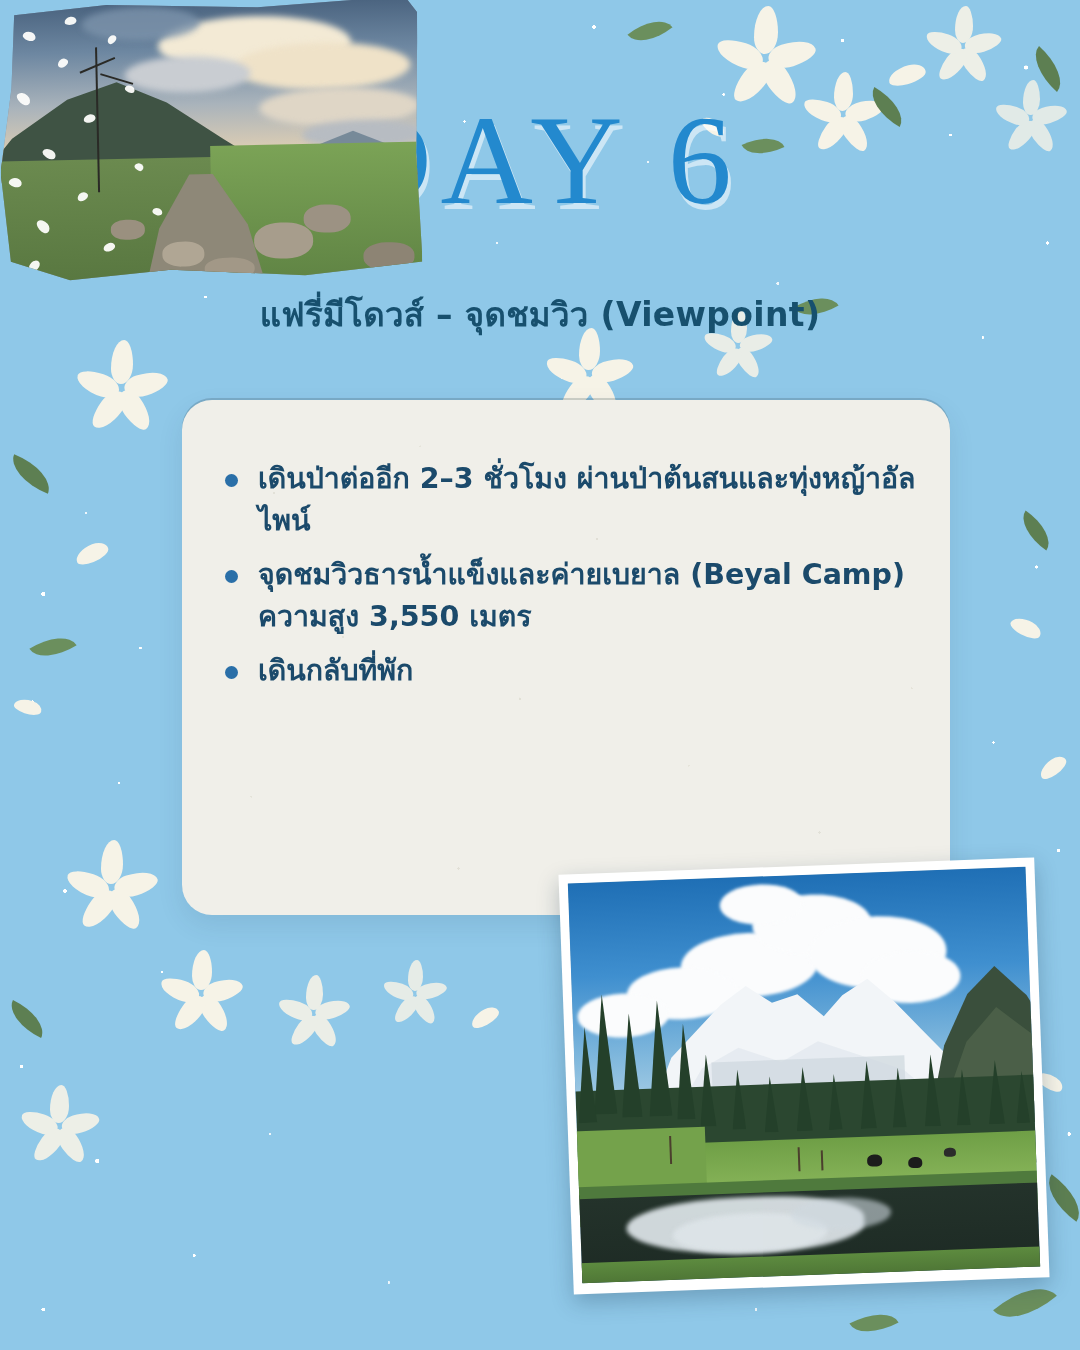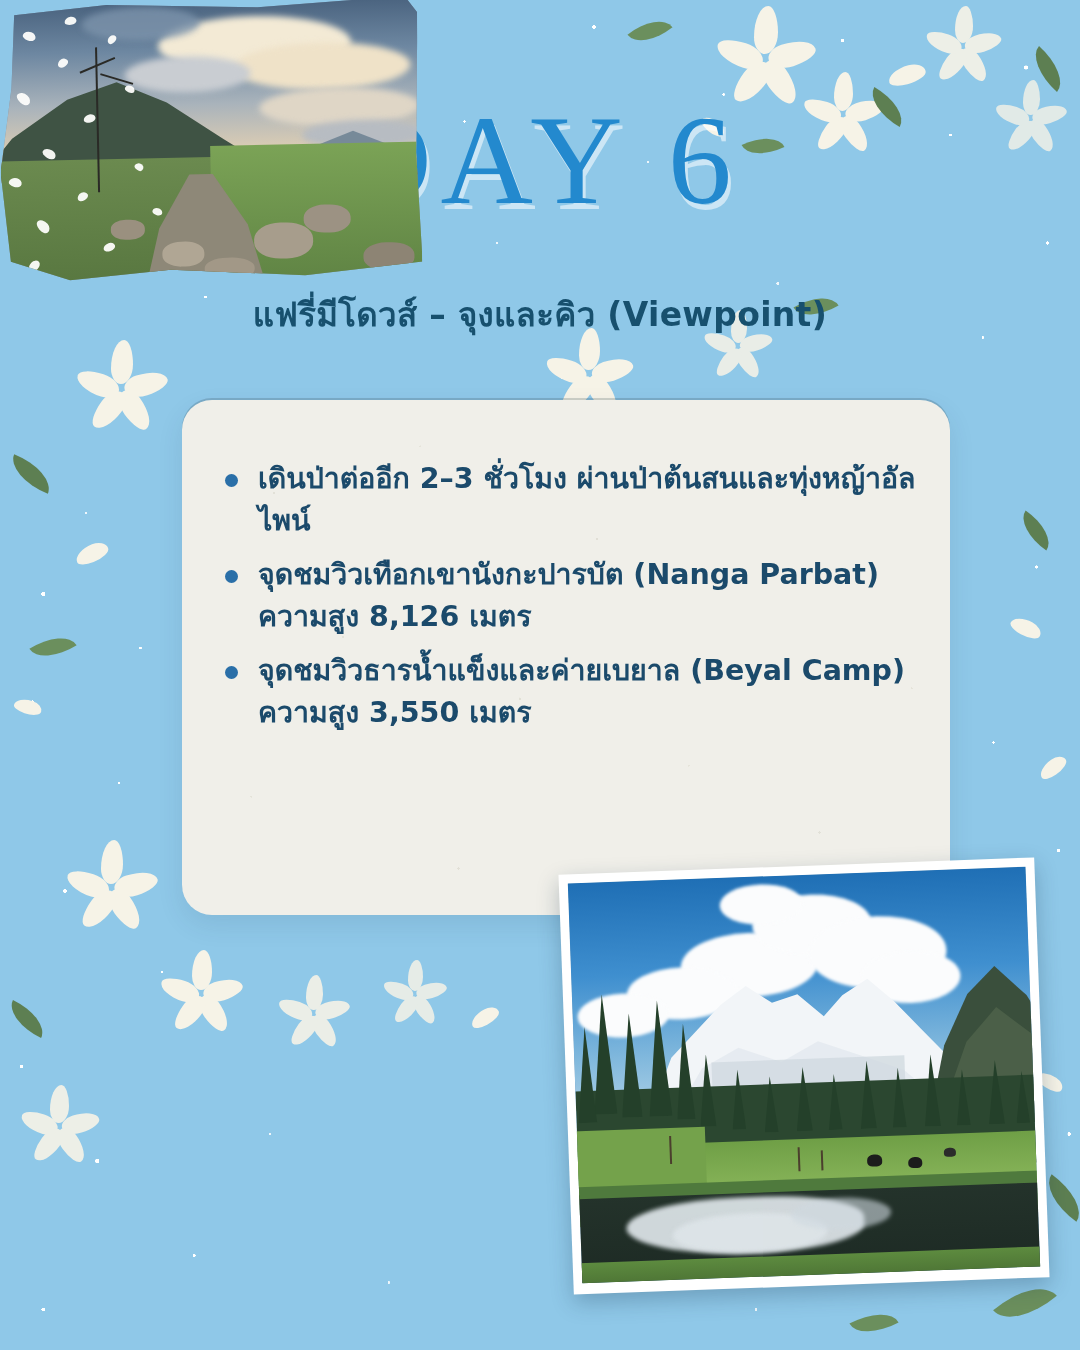--- a/index.html
+++ b/index.html
@@ -319,27 +319,27 @@
     <div class="leaf dk" style="left:8px;top:462px;width:46px;height:24px;transform:rotate(22deg);"></div>
     <div class="leaf" style="left:32px;top:636px;width:42px;height:22px;transform:rotate(-32deg);"></div>
     <div class="leaf dk" style="left:1016px;top:520px;width:40px;height:21px;transform:rotate(35deg);"></div>
     <div class="leaf" style="left:996px;top:1288px;width:58px;height:30px;transform:rotate(-40deg);"></div>
     <div class="leaf dk" style="left:1040px;top:1186px;width:48px;height:24px;transform:rotate(36deg);"></div>
     <div class="leaf" style="left:852px;top:1312px;width:44px;height:22px;transform:rotate(-28deg);"></div>
     <div class="leaf dk" style="left:6px;top:1008px;width:42px;height:22px;transform:rotate(26deg);"></div>
   </div>
 
   <div id="title">DAY 6</div>
-  <div id="subtitle">แฟรี่มีโดวส์ – จุงและคิว (Viewpoint)</div>
+  <div id="subtitle">แฟรี่มีโดวส์ – จุดชมวิว (Viewpoint)</div>
 
   <div id="card">
     <ul id="bullets">
       <li>เดินป่าต่ออีก 2–3 ชั่วโมง ผ่านป่าต้นสนและทุ่งหญ้าอัลไพน์</li>
-      <li>จุดชมวิวเทือกเขานังกะปารบัต (Nanga Parbat) ความสูง 8,126 เมตร</li>
       <li>จุดชมวิวธารน้ำแข็งและค่ายเบยาล (Beyal Camp) ความสูง 3,550 เมตร</li>
+      <li>เดินกลับที่พัก</li>
     </ul>
   </div>
 
   <div id="photo-left">
     <div class="inner">
       <div class="lp-sky"></div>
       <div class="lp-cloud" style="left:38%;top:6%;width:46%;height:20%;background:#f3ead5;"></div>
       <div class="lp-cloud" style="left:56%;top:16%;width:42%;height:17%;background:#efe2c8;"></div>
       <div class="lp-cloud" style="left:30%;top:20%;width:30%;height:13%;background:#c9cdd2;"></div>
       <div class="lp-cloud" style="left:62%;top:32%;width:38%;height:14%;background:#dfd6c6;"></div>

